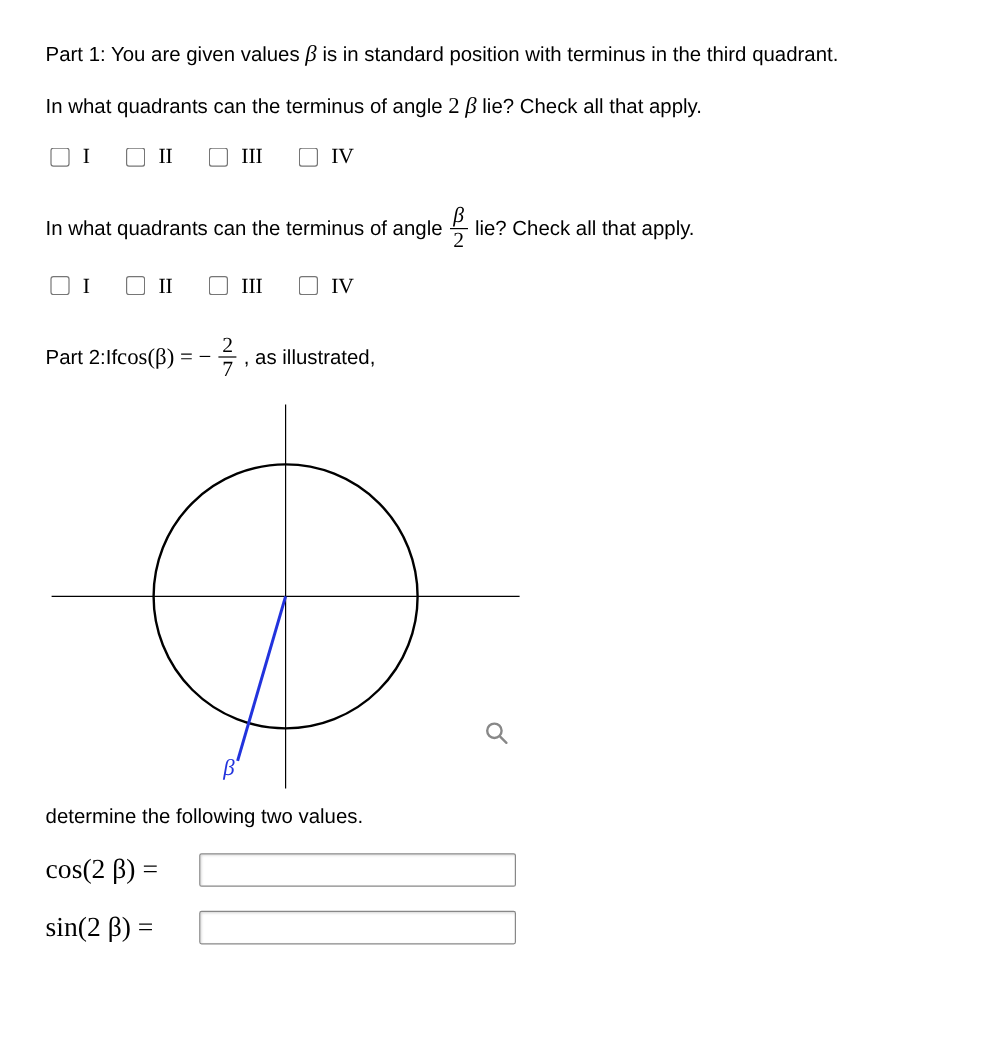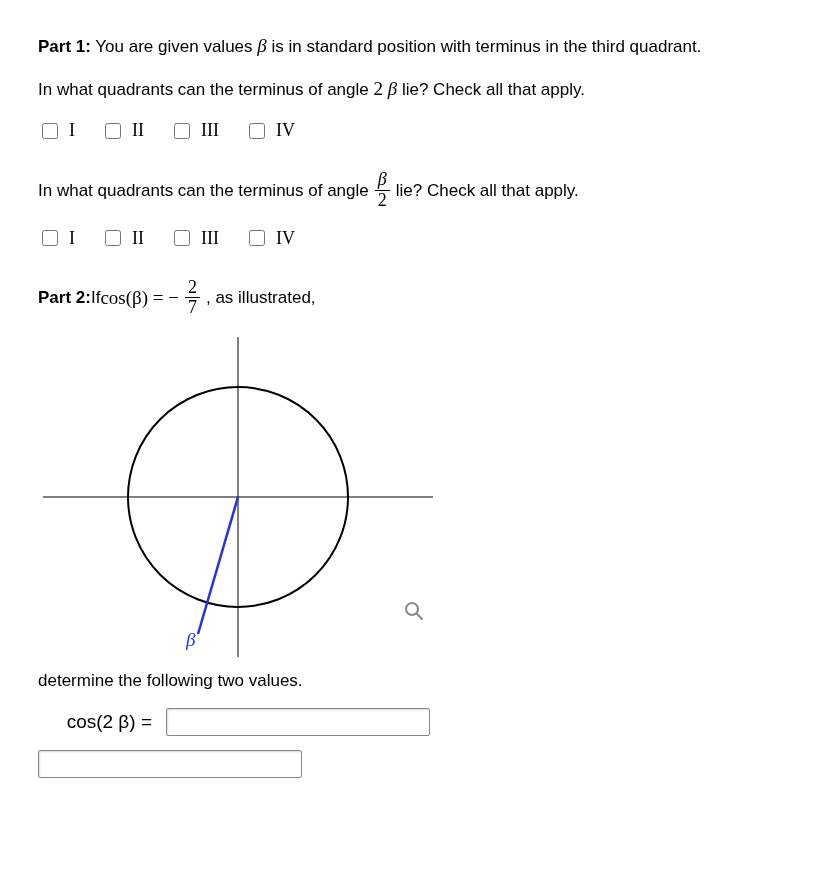--- a/index.html
+++ b/index.html
@@ -8,21 +8,21 @@
       color: #000;
       padding: 24px 30px;
       width: 834px;
       box-sizing: border-box;
       line-height: 1.5;
     }
     .row {
       margin-bottom: 14px;
     }
     .bold {
-      font-weight: bold;
+      font-weight: normal;
     }
     .checks {
       display: flex;
       gap: 26px;
       margin: 8px 0 26px 0;
     }
     .check-item {
       display: flex;
       align-items: center;
       gap: 8px;
@@ -75,24 +75,23 @@
     .determine {
       margin-top: 4px;
     }
     .answer-row {
       display: flex;
       align-items: center;
       gap: 14px;
       margin: 14px 0;
     }
     .answer-label {
-      font-family: Liberation Sans, sans-serif;
-      font-size: 19px;
+      font-family: Liberation Serif, serif;
+      font-size: 23px;
       min-width: 114px;
-      text-align: right;
     }
     input[type="text"] {
       width: 250px;
       height: 26px;
       border: 1px solid #888;
       border-radius: 2px;
       box-shadow: inset 1px 1px 2px rgba(0,0,0,0.15);
       padding: 0 6px;
     }
     .q2 {
@@ -196,14 +195,15 @@
 </div>
 
 <div class="row determine">determine the following two values.</div>
 
 <div class="answer-row">
   <span class="answer-label">cos(2 β)  =</span>
   <input type="text" value="" style="">
 </div>
 
 <div class="answer-row">
+  <span class="answer-label">sin(2 β)  =</span>
   <input type="text" value="" style="">
 </div>
 
 </body></html>

